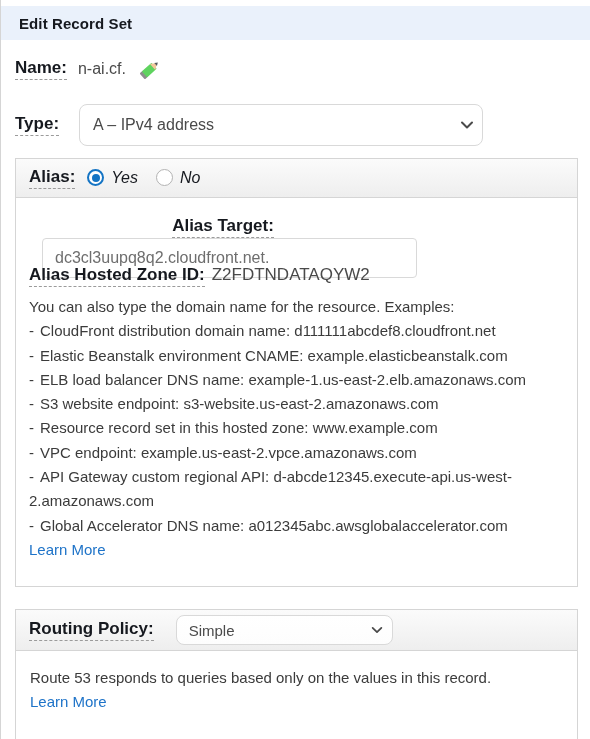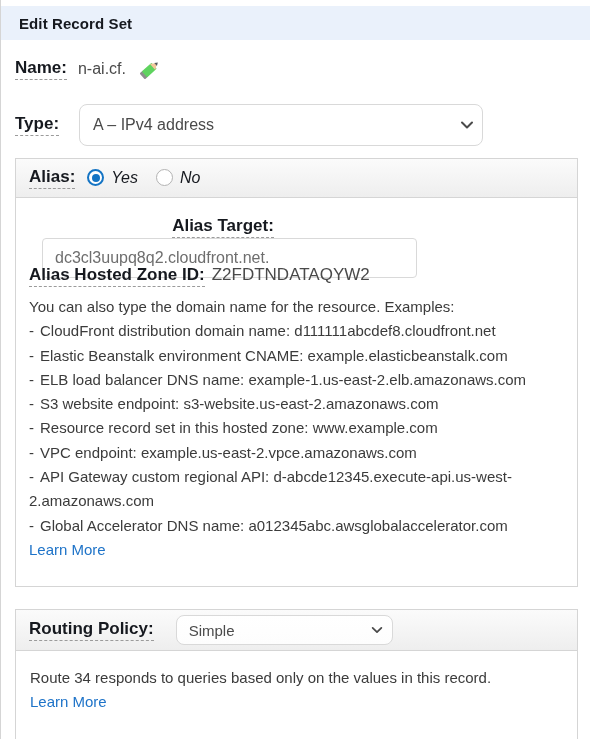--- a/index.html
+++ b/index.html
@@ -394,17 +394,17 @@
       <span class="value">Simple</span>
       <span class="chev">
         <svg width="14" height="14" viewBox="0 0 16 16" aria-hidden="true">
           <path d="M3 5.5 L8 10.5 L13 5.5" fill="none" stroke="#4a4a4a" stroke-width="2" stroke-linecap="round" stroke-linejoin="round"></path>
         </svg>
       </span>
     </div>
   </div>
 
   <div class="routing-body">
-    <div>Route 34 responds to queries based only on the values in this record.</div>
+    <div>Route 53 responds to queries based only on the values in this record.</div>
     <a class="learn-more">Learn More</a>
   </div>
 
 </div>
 
 </body></html>

